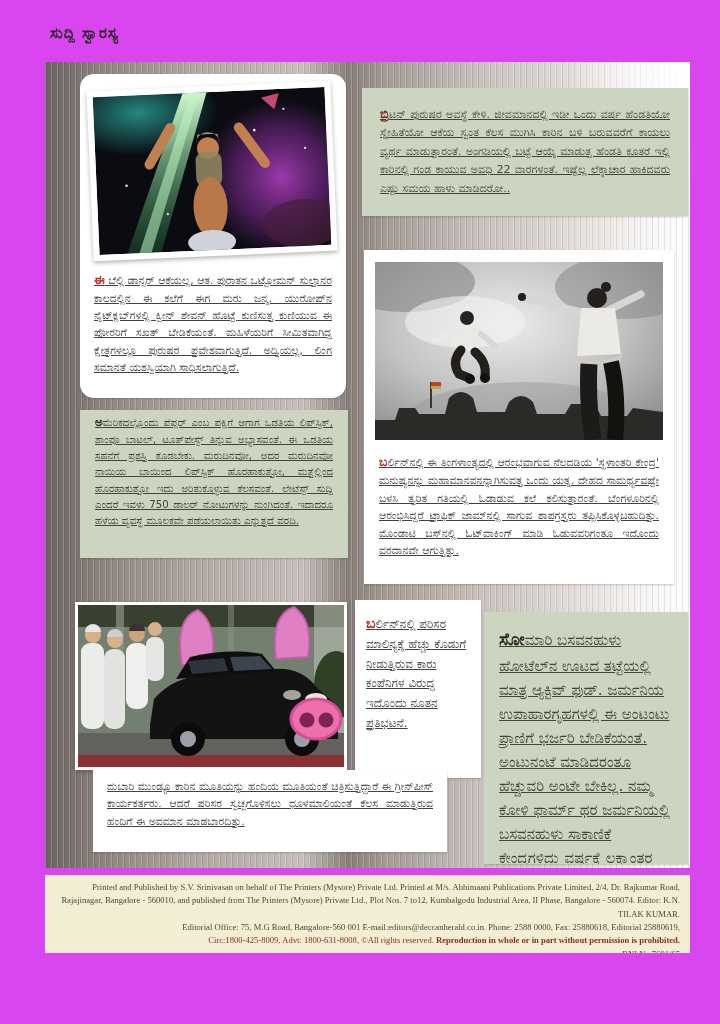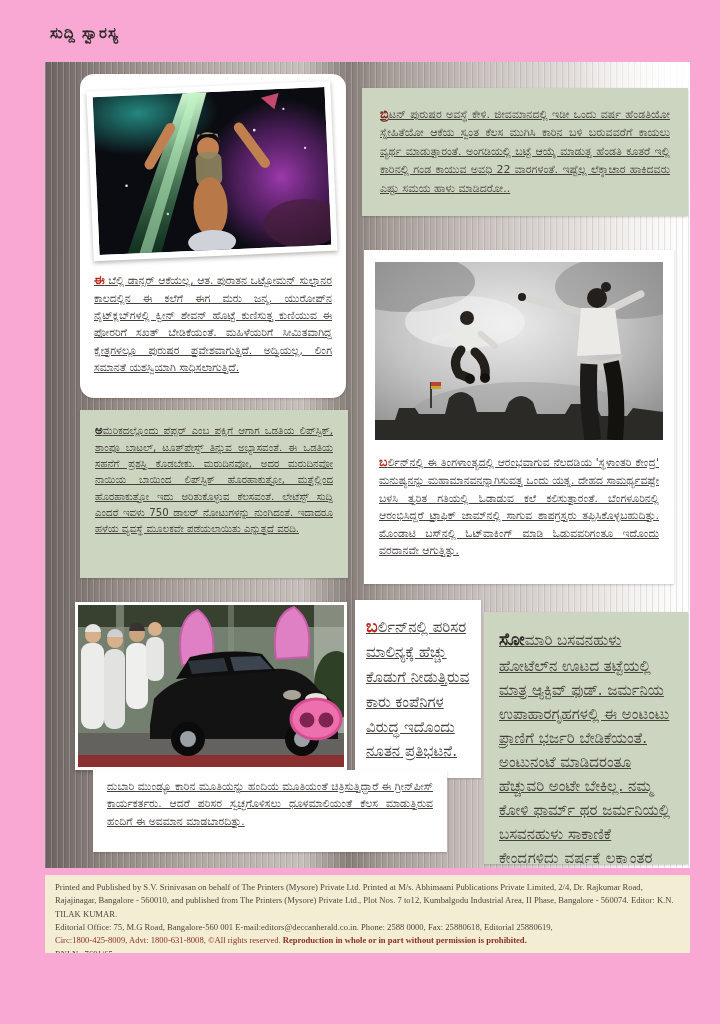--- a/index.html
+++ b/index.html
@@ -1,16 +1,16 @@
 <!DOCTYPE html>
 <html><head>
 <meta charset="utf-8">
 <style>
   html,body{margin:0;padding:0;background:#ffffff;}
-  .page{position:relative;width:720px;height:1024px;background:#f9a8d4;overflow:hidden;
+  .page{position:relative;width:720px;height:1024px;background:#d946ef;overflow:hidden;
         font-family:"DejaVu Sans",sans-serif;}
   .masthead{position:absolute;left:50px;top:24px;font-size:15px;font-weight:bold;
         color:#2b2826;letter-spacing:1px;}
   
   .backdrop{position:absolute;left:45px;top:62px;width:645px;height:806px;
     background:
       repeating-linear-gradient(90deg, rgba(255,255,255,0.20) 0 1px, rgba(40,30,25,0.10) 1px 2px, rgba(0,0,0,0) 2px 6px),
       linear-gradient(90deg,#6b6360 0%,#908682 10%,#b2a9a5 24%,#c6bfbb 40%,#877e79 47%,#a59c98 53%,#c9c2bf 68%,#e3dedb 82%,#f7f5f4 93%,#ffffff 100%);}
   .backdrop::after{content:"";position:absolute;right:0;top:0;width:120px;height:160px;
     background:radial-gradient(ellipse at top right, rgba(255,255,255,0.95), rgba(255,255,255,0) 70%);}
@@ -20,21 +20,21 @@
   .kn{color:#45413c;text-align:justify;}
   .kn p{margin:0;text-decoration:underline;}
   .lead{font-weight:bold;font-size:1.15em;}
   .lead-red{color:#b9261b;}
   .lead-darkred{color:#7d1f18;}
   .lead-dark{color:#2d2925;}
   .photo-frame{position:absolute;background:#ffffff;box-shadow:0 2px 4px rgba(50,40,35,0.35);}
   .photo-frame svg{display:block;}
   .footer{position:absolute;left:45px;top:875px;width:645px;height:78px;background:#f3edd3;
     box-sizing:border-box;padding:6px 10px 4px 10px;
-    font-family:"Liberation Serif",serif;font-size:8.6px;line-height:1.55;color:#4c463f;overflow:hidden;}
+    font-family:"Liberation Serif",serif;font-size:8.6px;line-height:1.55;color:#4c463f;overflow:hidden;text-align:right;}
   .footer .legal{color:#8d2f26;}
   .footer .legal b{color:#8d2f26;}
   .footer p{margin:0;}
 </style>
 </head>
 <body>
 
 <div class="page">
 
   <div class="masthead">ಸುದ್ದಿ ಸ್ವಾರಸ್ಯ</div>
@@ -129,21 +129,21 @@
           <path d="M214,102 Q212,140 218,178" stroke="#1d1b19" stroke-width="17" fill="none"></path>
           <path d="M236,100 Q244,134 240,178" stroke="#14120f" stroke-width="16" fill="none"></path>
         </g>
       </svg>
     </div>
     <div class="kn" style="position:absolute;left:15px;top:202px;width:280px;font-size:10.8px;line-height:1.62;">
       <p><span class="lead lead-red">ಬ</span><span>ರ್ಲಿನ್‌ನಲ್ಲಿ ಈ ತಿಂಗಳಾಂತ್ಯದಲ್ಲಿ ಆರಂಭವಾಗುವ ನೆಲದಡಿಯ 'ಸ್ಥಳಾಂತರಿ ಕೇಂದ್ರ' ಮನುಷ್ಯನನ್ನು ಮಹಾಮಾನವನನ್ನಾಗಿಸುವತ್ತ ಒಂದು ಯತ್ನ. ದೇಹದ ಸಾಮರ್ಥ್ಯವಷ್ಟೇ ಬಳಸಿ ತ್ವರಿತ ಗತಿಯಲ್ಲಿ ಓಡಾಡುವ ಕಲೆ ಕಲಿಸುತ್ತಾರಂತೆ. ಬೆಂಗಳೂರಿನಲ್ಲಿ ಆರಂಭಿಸಿದ್ದರೆ ಟ್ರಾಫಿಕ್ ಜಾಮ್‌ನಲ್ಲಿ ಸಾಗುವ ಶಾಪಗ್ರಸ್ತರು ತಪ್ಪಿಸಿಕೊಳ್ಳಬಹುದಿತ್ತು. ಮೊಂಡಾಟಿ ಬಸ್‌ನಲ್ಲಿ ಓಟ್‌ವಾಕಿಂಗ್ ಮಾಡಿ ಓಡುವವರಿಗಂತೂ ಇದೊಂದು ವರದಾನವೇ ಆಗುತ್ತಿತ್ತು.</span></p>
     </div>
   </div>
 
-  <div class="greenblock kn" style="left:80px;top:410px;width:268px;height:168px;box-sizing:border-box;padding:11px 15px;font-size:10.2px;line-height:1.6;">
+  <div class="greenblock kn" style="left:80px;top:410px;width:268px;height:148px;box-sizing:border-box;padding:3px 15px;font-size:10.2px;line-height:1.6;">
     <p><span class="lead lead-dark">ಅ</span><span>ಮೆರಿಕದಲ್ಲೊಂದು ಪೆಪ್ಪರ್ ಎಂಬ ಪಕ್ಷಿಗೆ ಆಗಾಗ ಒಡತಿಯ ಲಿಪ್‌ಸ್ಟಿಕ್, ಶಾಂಪೂ ಬಾಟಲ್, ಟೂತ್‌ಪೇಸ್ಟ್ ತಿನ್ನುವ ಅಭ್ಯಾಸವಂತೆ. ಈ ಒಡತಿಯ ಸಹನೆಗೆ ಪ್ರಶಸ್ತಿ ಕೊಡಬೇಕು. ಮರುದಿನವೋ, ಅದರ ಮರುದಿನವೋ ನಾಯಿಯ ಬಾಯಿಂದ ಲಿಪ್‌ಸ್ಟಿಕ್ ಹೊರಹಾಕುತ್ತೋ, ಮತ್ತೆಲ್ಲಿಂದ ಹೊರಹಾಕುತ್ತೋ ಇದು ಅರಿತುಕೊಳ್ಳುವ ಕೆಲಸವಂತೆ. ಲೇಟೆಸ್ಟ್ ಸುದ್ದಿ ಎಂದರೆ ಇವಳು 750 ಡಾಲರ್ ನೋಟುಗಳನ್ನು ನುಂಗಿದಂತೆ. ಇದಾದರೂ ಹಳೆಯ ವ್ಯವಸ್ಥೆ ಮೂಲಕವೇ ಪಡೆಯಲಾಯಿತು ಎನ್ನುತ್ತದೆ ವರದಿ.</span></p>
   </div>
 
   <div class="photo-frame" style="left:75px;top:602px;width:272px;height:168px;padding:3px;box-sizing:border-box;">
     <svg width="266" height="162" viewBox="0 0 266 162">
       <rect width="266" height="162" fill="#74806f"></rect>
       <rect width="266" height="22" fill="#38402f"></rect>
       <rect x="38" y="0" width="8" height="120" fill="#8b9486" opacity="0.7"></rect>
       <rect x="150" y="0" width="6" height="100" fill="#8b9486" opacity="0.5"></rect>
       <rect x="236" y="0" width="30" height="130" fill="#b9c0b4" opacity="0.6"></rect>
@@ -179,21 +179,21 @@
         <circle cx="110" cy="134" r="8" fill="#9aa0a6"></circle>
         <circle cx="224" cy="134" r="17" fill="#0b0b0b"></circle>
         <circle cx="224" cy="134" r="8" fill="#9aa0a6"></circle>
         <ellipse cx="238" cy="114" rx="25" ry="20" fill="#ee6fae" stroke="#d44f92" stroke-width="3"></ellipse>
         <circle cx="229" cy="115" r="7.5" fill="#7e2450"></circle>
         <circle cx="248" cy="115" r="7.5" fill="#7e2450"></circle>
       </g>
     </svg>
   </div>
 
-  <div class="panel kn" style="left:355px;top:600px;width:126px;height:178px;box-sizing:border-box;padding:12px 11px;font-size:15px;line-height:1.65;text-align:left;">
+  <div class="panel kn" style="left:355px;top:600px;width:126px;height:178px;box-sizing:border-box;padding:12px 11px;font-size:12px;line-height:1.65;text-align:left;">
     <p><span class="lead lead-red">ಬ</span><span>ರ್ಲಿನ್‌ನಲ್ಲಿ ಪರಿಸರ ಮಾಲಿನ್ಯಕ್ಕೆ ಹೆಚ್ಚು ಕೊಡುಗೆ ನೀಡುತ್ತಿರುವ ಕಾರು ಕಂಪೆನಿಗಳ ವಿರುದ್ಧ ಇದೊಂದು ನೂತನ ಪ್ರತಿಭಟನೆ.</span></p>
   </div>
 
   <div class="panel kn" style="left:93px;top:770px;width:354px;height:82px;box-sizing:border-box;padding:8px 14px;font-size:10.8px;line-height:1.6;">
     <p>ದುಬಾರಿ ಮುಂಡ್ಯೂ ಕಾರಿನ ಮೂತಿಯನ್ನು ಹಂದಿಯ ಮೂತಿಯಂತೆ ಚಿತ್ರಿಸುತ್ತಿದ್ದಾರೆ ಈ ಗ್ರೀನ್‌ಪೀಸ್ ಕಾರ್ಯಕರ್ತರು. ಆದರೆ ಪರಿಸರ ಸ್ವಚ್ಛಗೊಳಿಸಲು ಧೂಳಮಾಲಿಯಂತೆ ಕೆಲಸ ಮಾಡುತ್ತಿರುವ ಹಂದಿಗೆ ಈ ಅವಮಾನ ಮಾಡಬಾರದಿತ್ತು.</p>
   </div>
 
   <div class="greenblock kn" style="left:484px;top:612px;width:204px;height:252px;box-sizing:border-box;padding:14px 15px;font-size:15px;line-height:1.6;text-align:left;">
     <p><span class="lead lead-dark">ಸೋ</span><span>ಮಾರಿ ಬಸವನಹುಳು ಹೋಟೆಲ್‌ನ ಊಟದ ತಟ್ಟೆಯಲ್ಲಿ ಮಾತ್ರ ಆ್ಯಕ್ಟಿವ್ ಫುಡ್. ಜರ್ಮನಿಯ ಉಪಾಹಾರಗೃಹಗಳಲ್ಲಿ ಈ ಅಂಟಂಟು ಪ್ರಾಣಿಗೆ ಭರ್ಜರಿ ಬೇಡಿಕೆಯಂತೆ. ಅಂಟುನಂಟೆ ಮಾಡಿದರಂತೂ ಹೆಚ್ಚುವರಿ ಅಂಟೇ ಬೇಕಿಲ್ಲ. ನಮ್ಮ ಕೋಳಿ ಫಾರ್ಮ್ ಥರ ಜರ್ಮನಿಯಲ್ಲಿ ಬಸವನಹುಳು ಸಾಕಾಣಿಕೆ ಕೇಂದ್ರಗಳಿದ್ದು ವರ್ಷಕ್ಕೆ ಲಕ್ಷಾಂತರ ಬಸವನಹುಳು ತಯಾರು ಮಾಡಿ ಹೋಟೆಲ್‌ಗಳ ಅಡುಗೆ ಮನೆಗೆ ರವಾನಿಸುತ್ತಾರಂತೆ.</span></p>
   </div>

